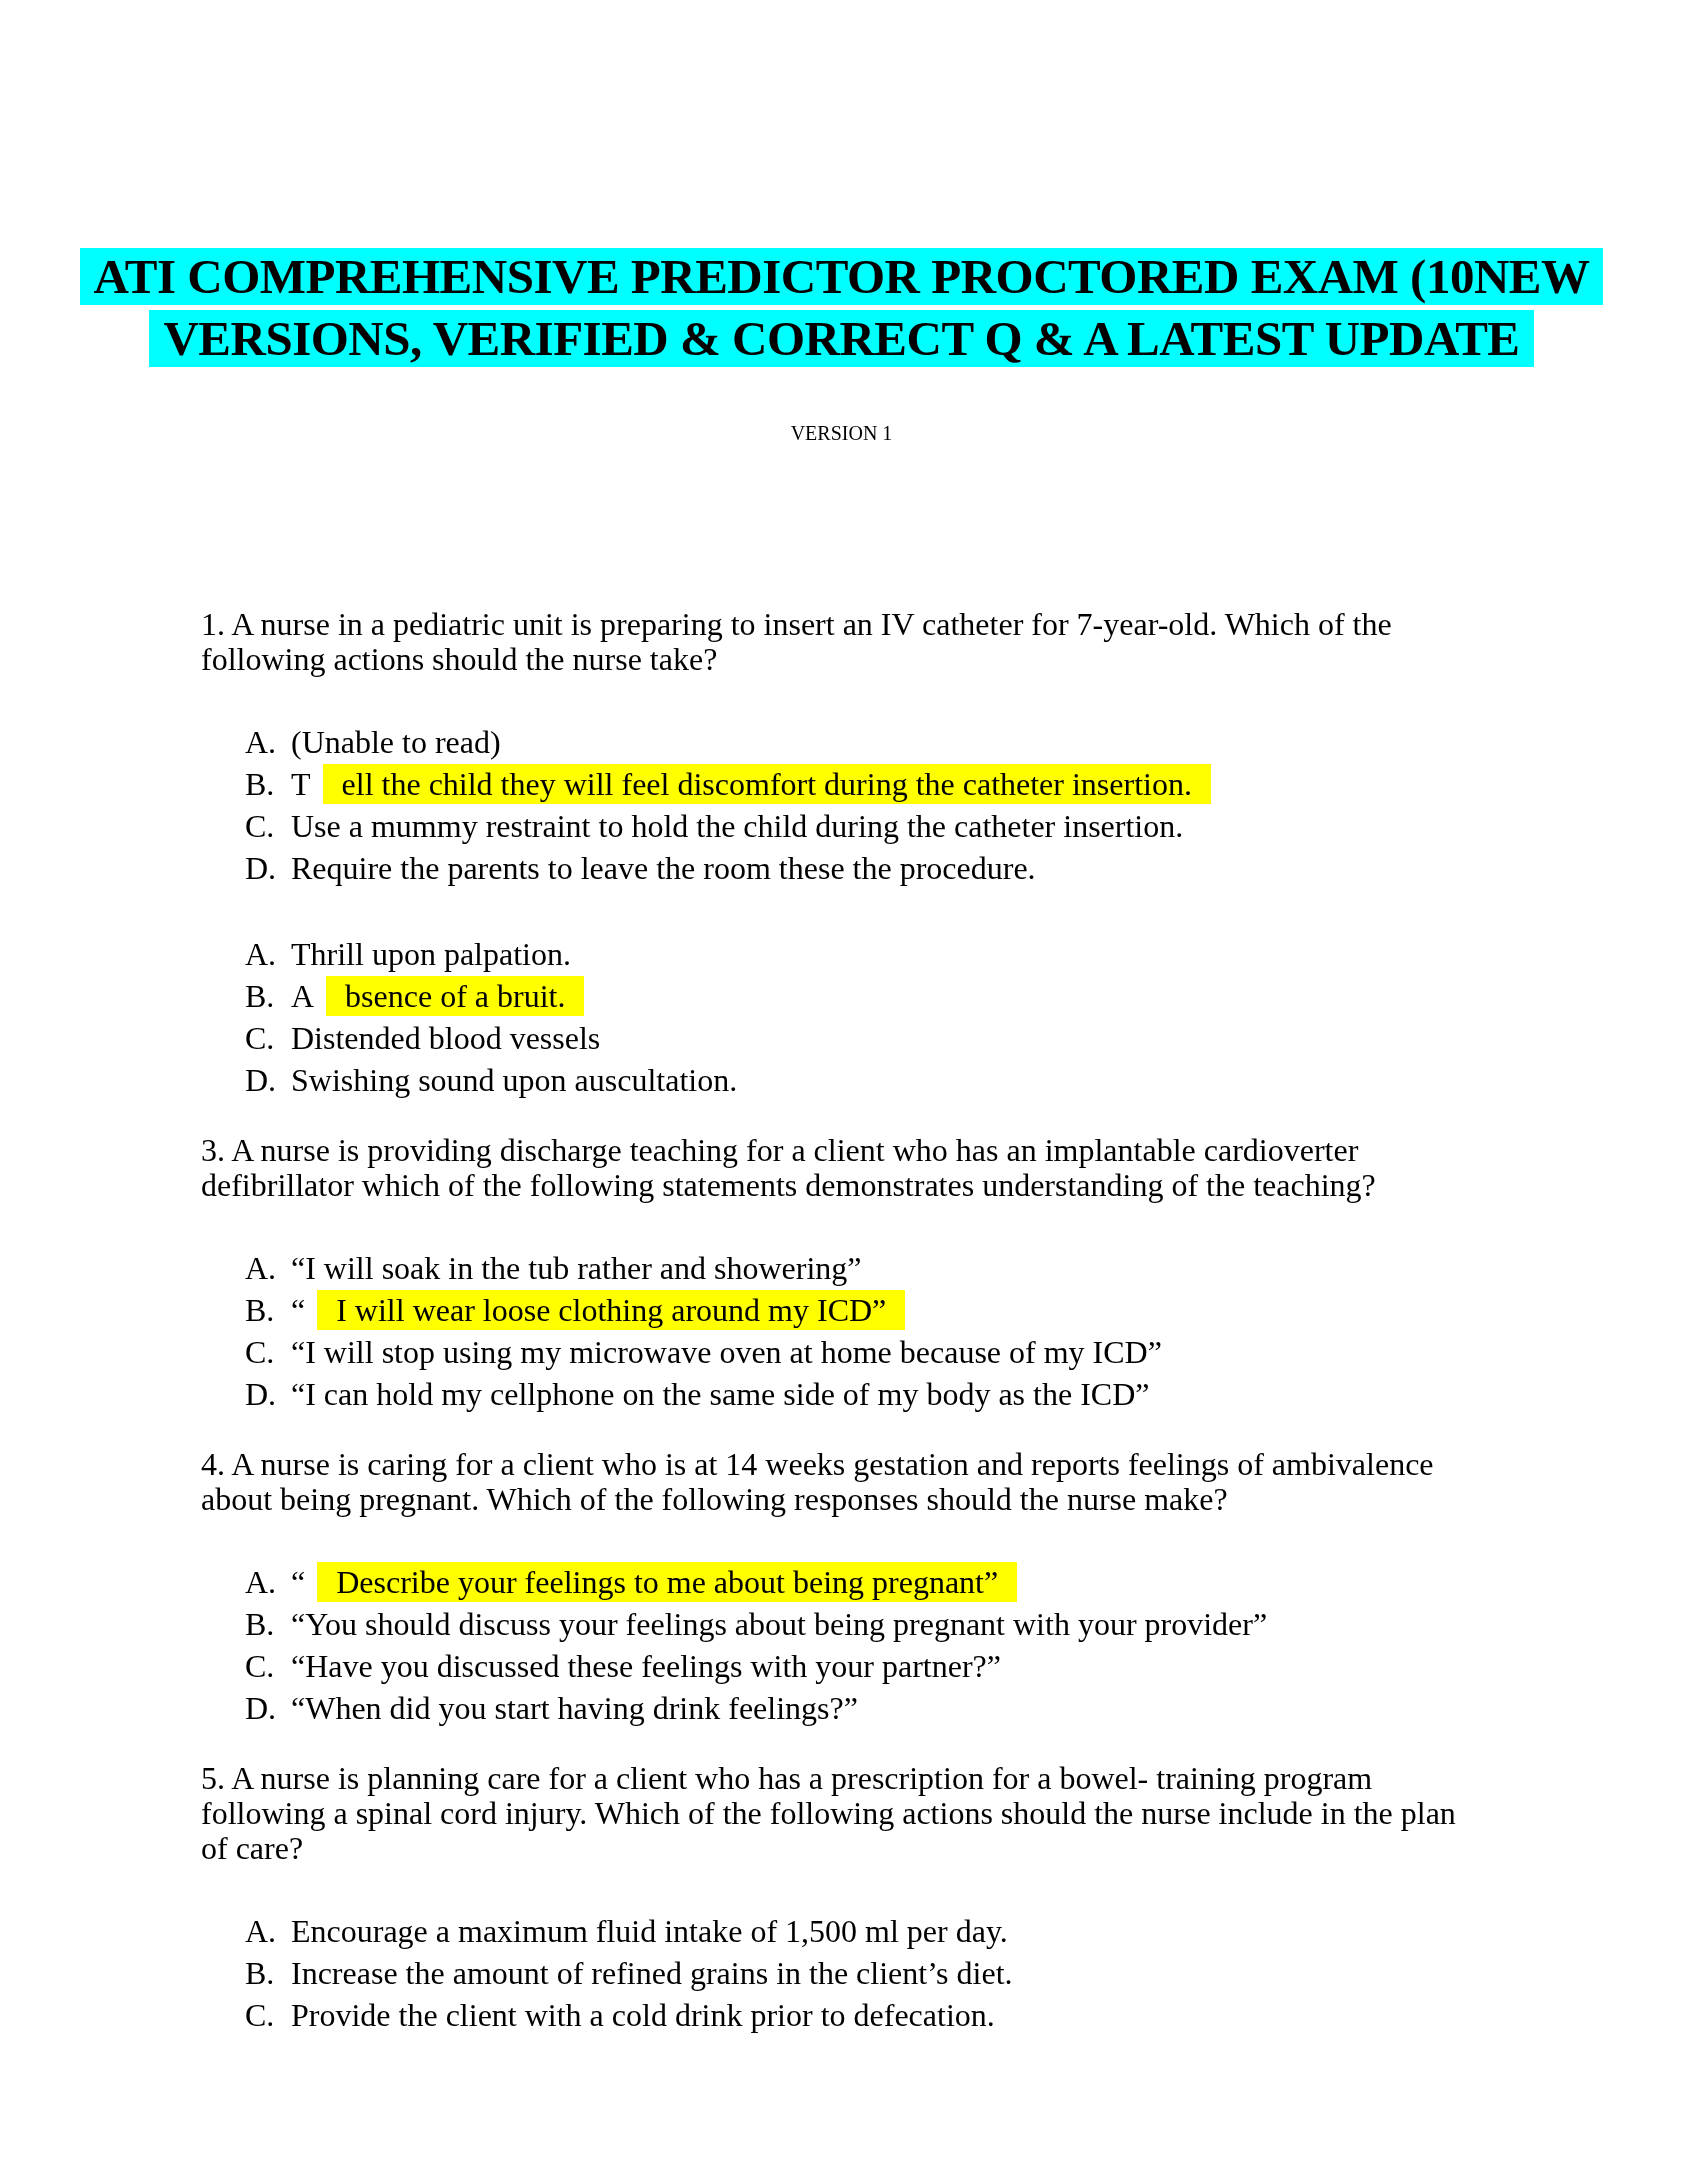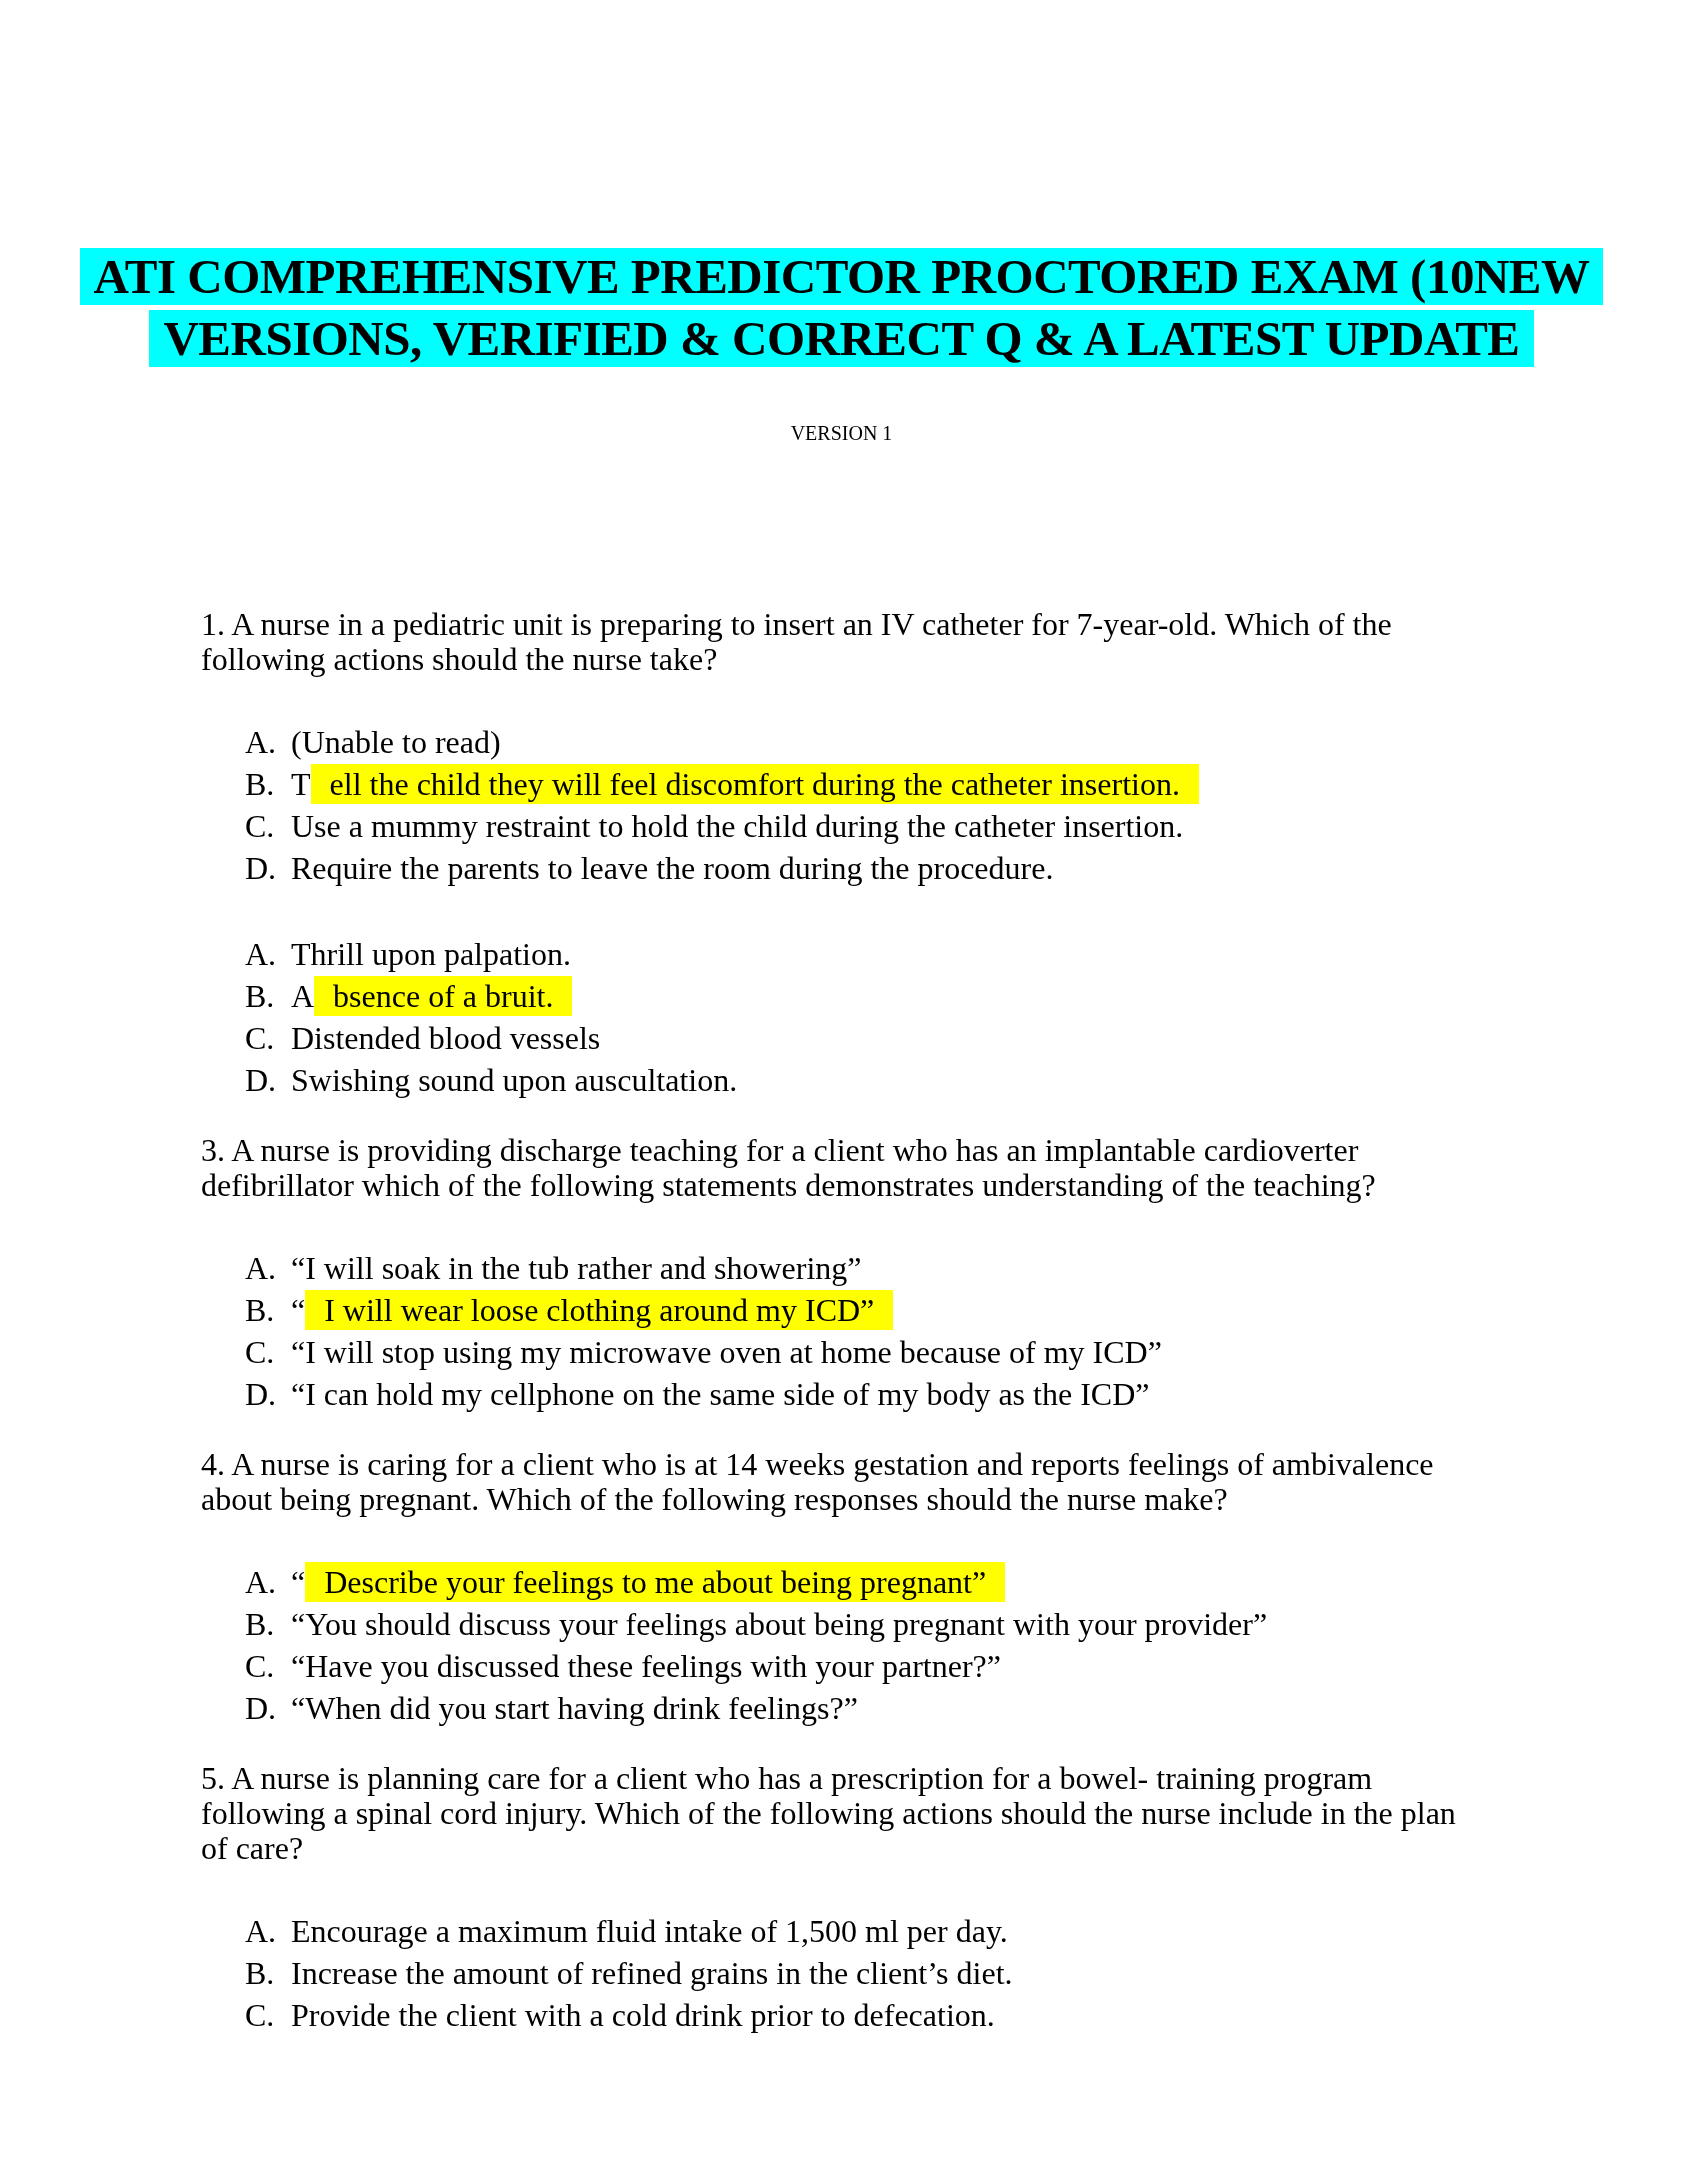--- a/index.html
+++ b/index.html
@@ -61,20 +61,21 @@
     align-items: baseline;
   }
   .opt-letter {
     flex: 0 0 46px;
     width: 46px;
   }
   .opt-text { flex: 1; }
   .hl-yellow {
     background: var(--highlight-yellow, #ff0);
     padding: 2px 19px;
+    margin-left: 12px;
   }
   .hl-yellow:empty {
     background: transparent;
     padding: 0;
   }
 </style>
 </head>
 <body>
 
 <div class="page">
@@ -98,21 +99,21 @@
         <li class="option">
             <span class="opt-letter">B.</span>
             <span class="opt-text"><span>T</span><span class="hl-yellow">ell the child they will feel discomfort during the catheter insertion.</span></span>
           </li>
         <li class="option">
             <span class="opt-letter">C.</span>
             <span class="opt-text"><span>Use a mummy restraint to hold the child during the catheter insertion.</span><span class="hl-yellow"></span></span>
           </li>
         <li class="option">
             <span class="opt-letter">D.</span>
-            <span class="opt-text"><span>Require the parents to leave the room during the procedure.</span><span class="hl-yellow"></span></span>
+            <span class="opt-text"><span>Require the parents to leave the room these the procedure.</span><span class="hl-yellow"></span></span>
           </li>
       </ol>
     </section>
 
     <section class="question-block">
       <ol class="options">
         <li class="option">
             <span class="opt-letter">A.</span>
             <span class="opt-text"><span>Thrill upon palpation.</span><span class="hl-yellow"></span></span>
           </li>

